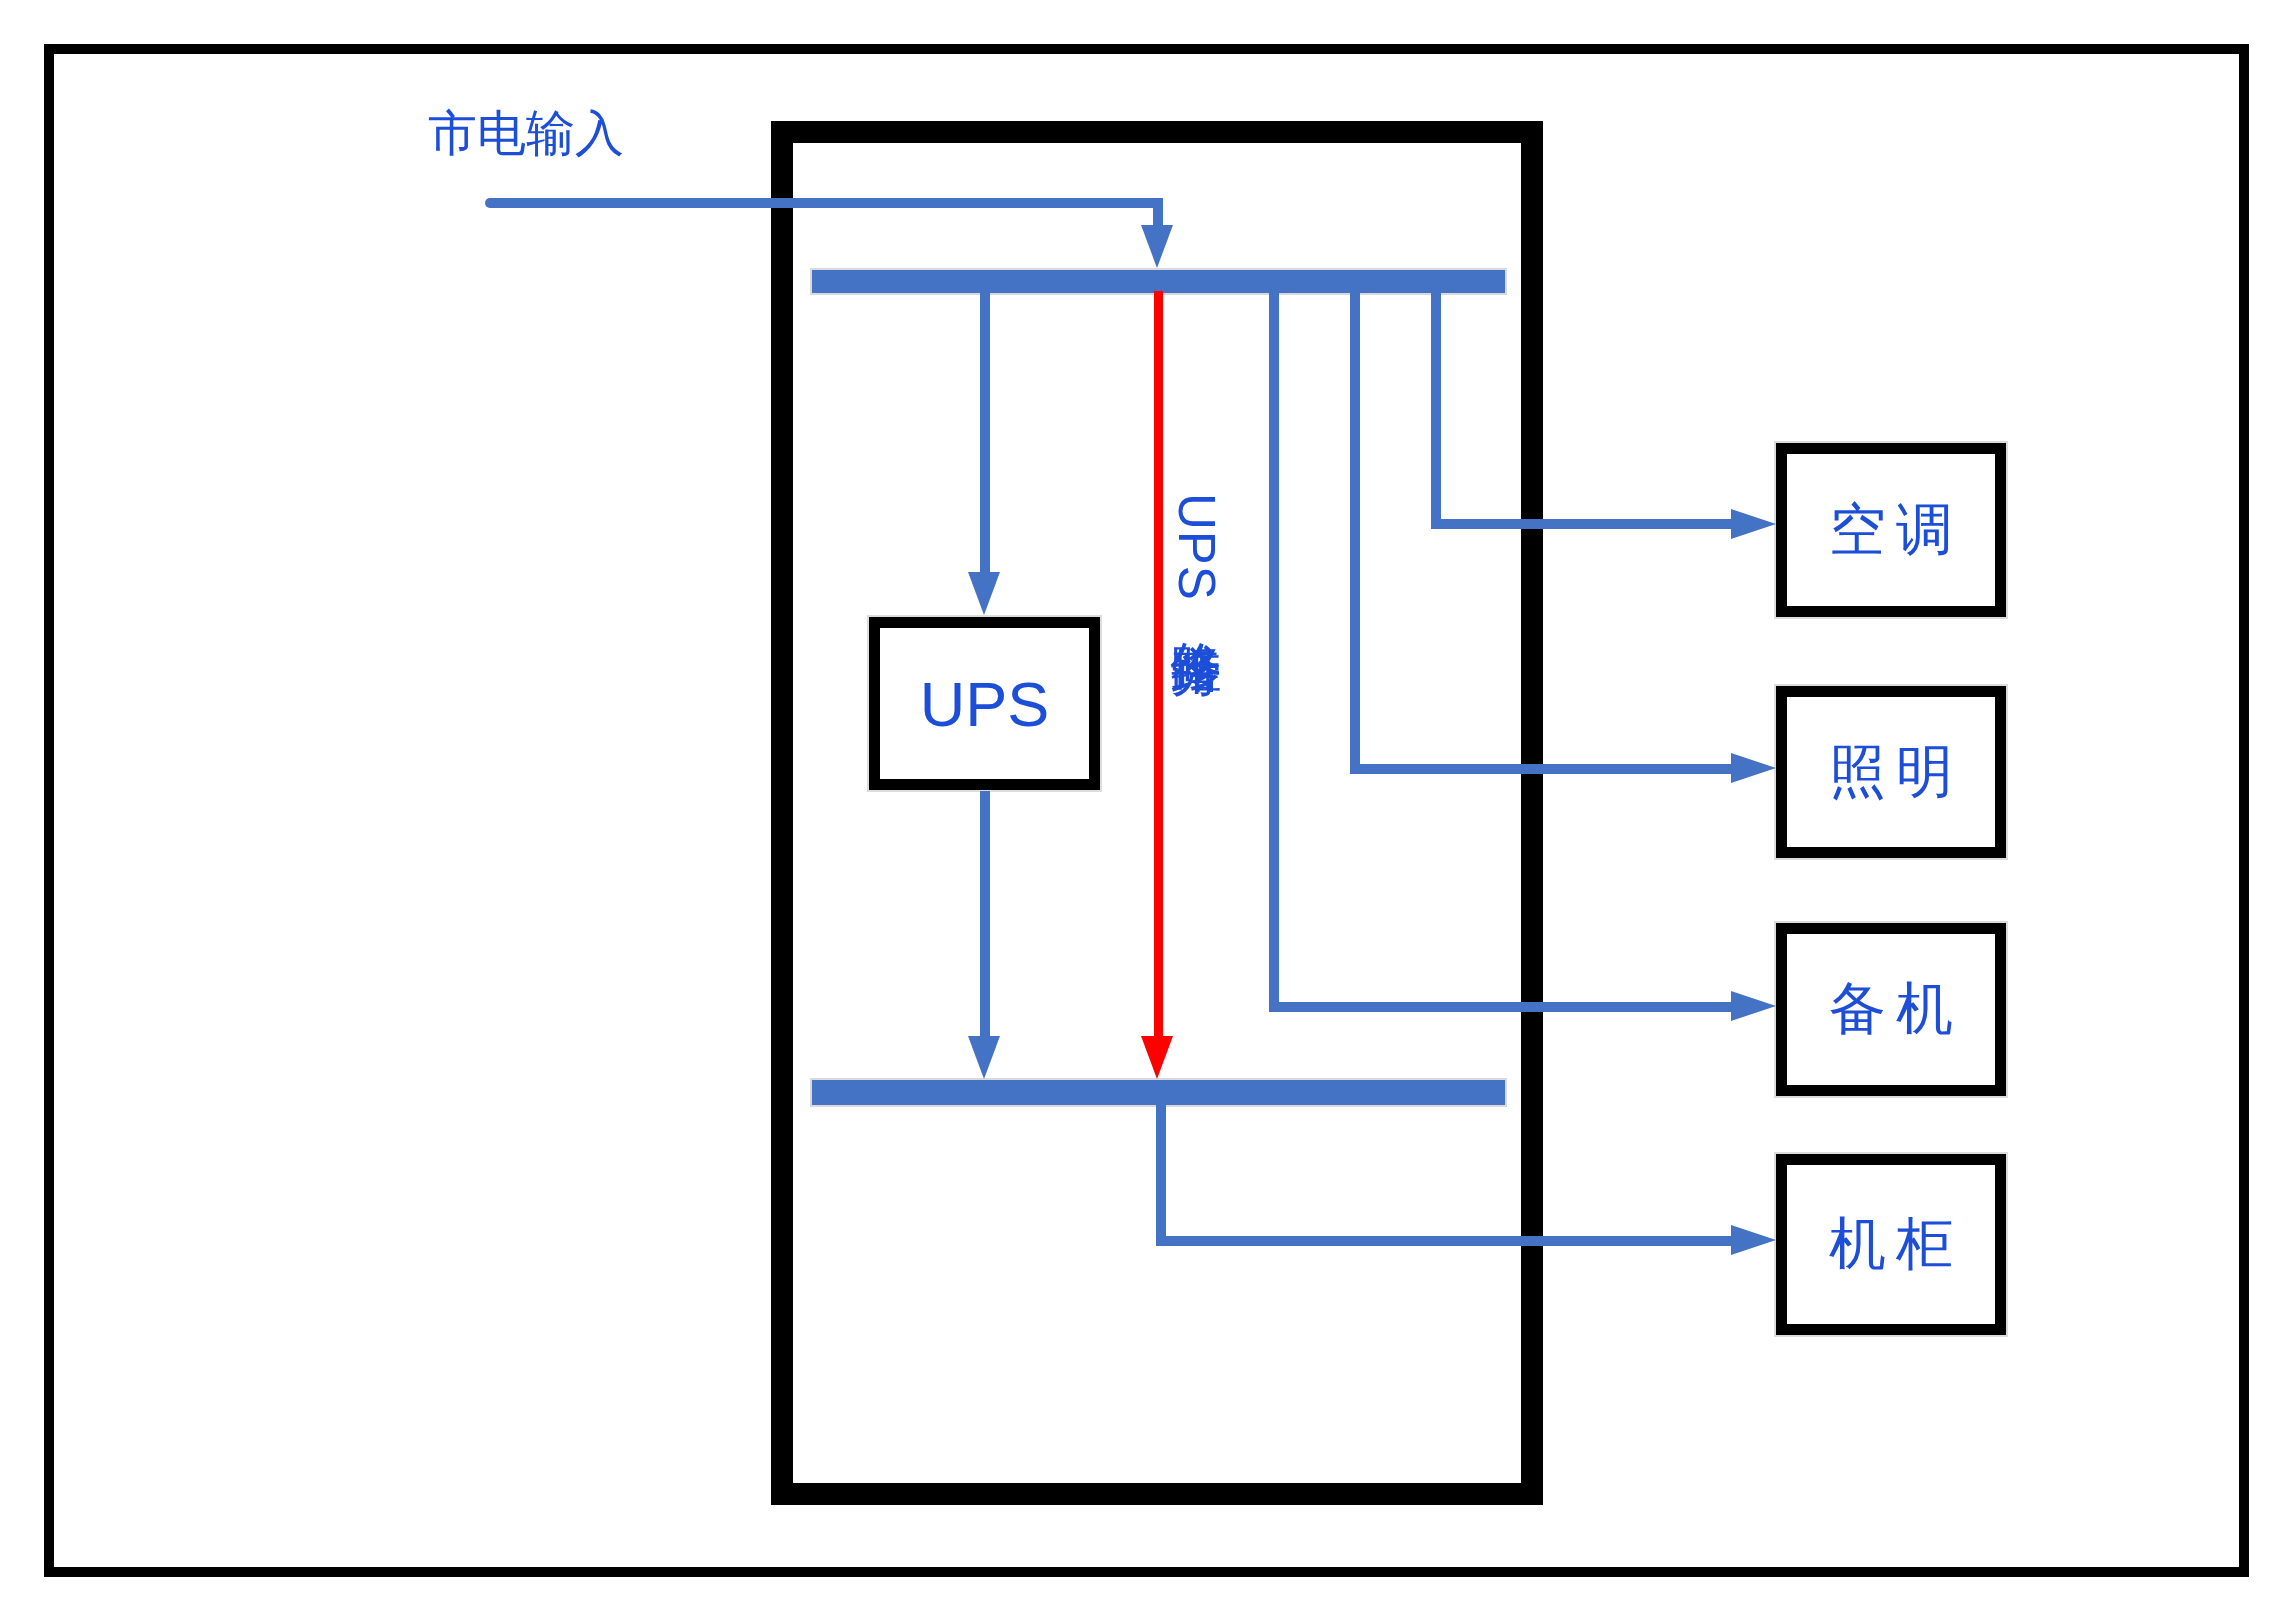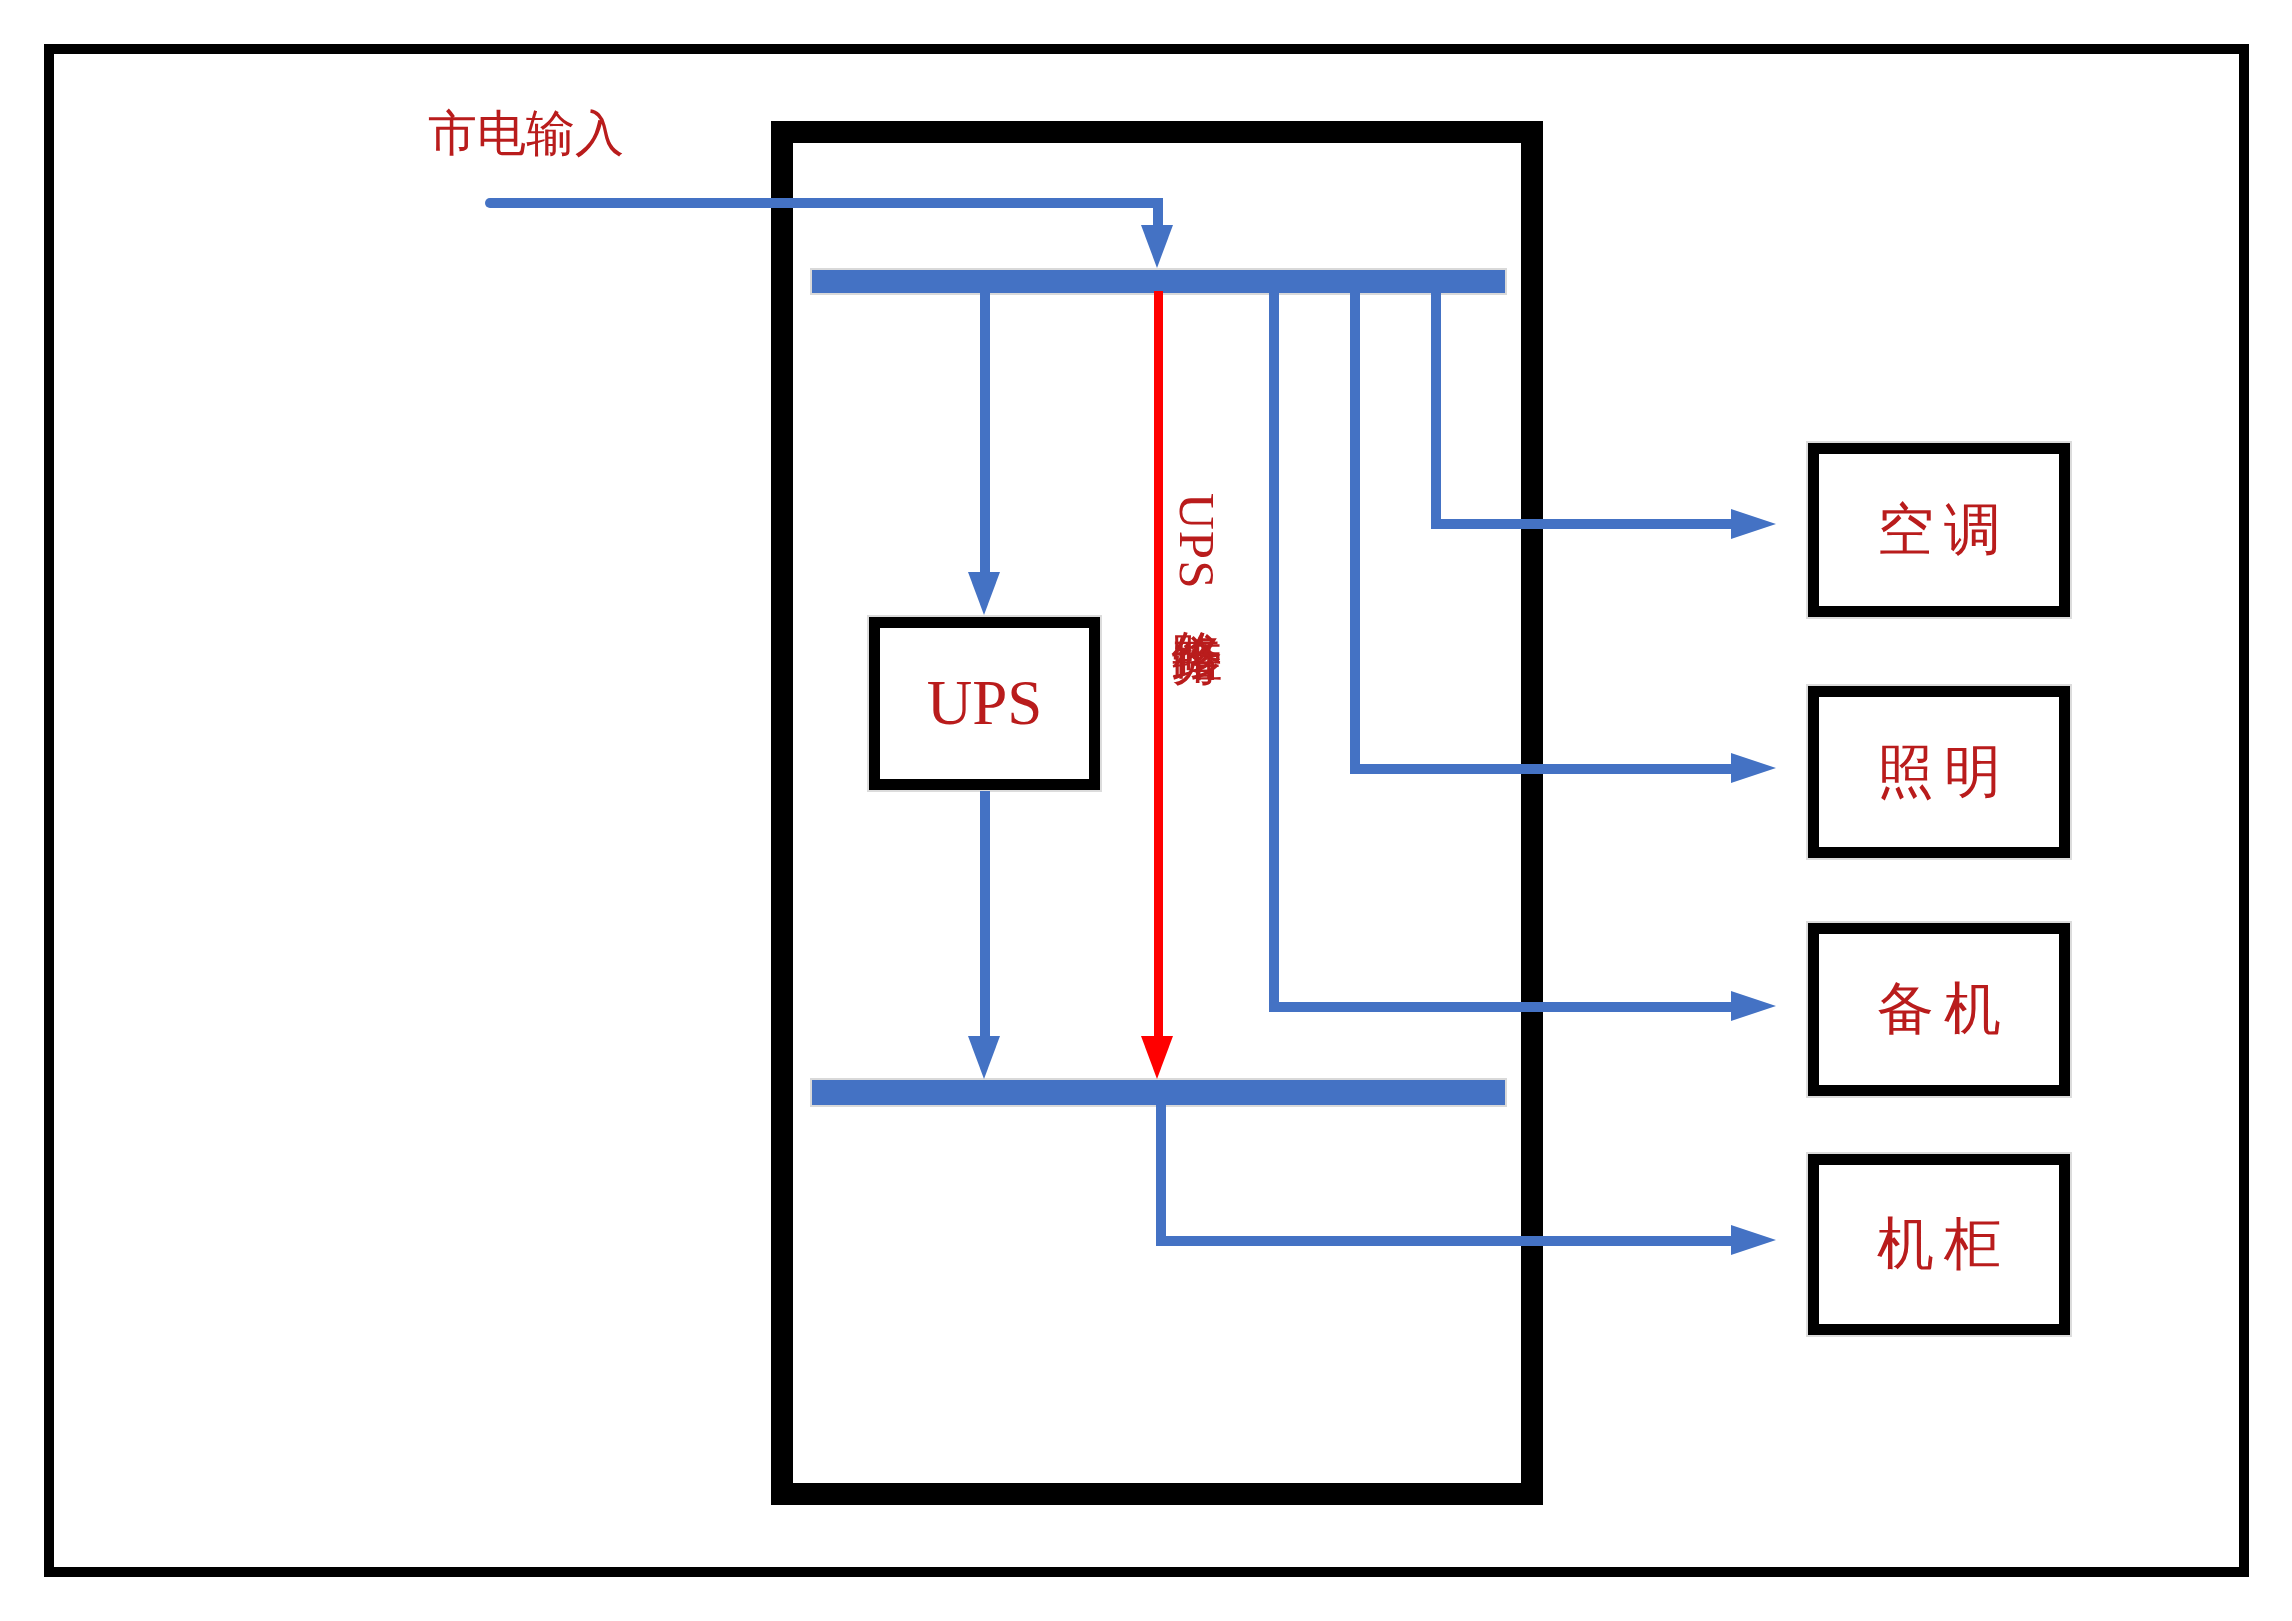--- a/index.html
+++ b/index.html
@@ -1,18 +1,18 @@
 <!DOCTYPE html>
 <html><head>
 <meta charset="utf-8">
 <style>
   html,body{margin:0;padding:0;background:#fff;}
   #canvas{
     position:relative;width:2293px;height:1621px;background:#ffffff;
-    font-family:Liberation Serif, serif;color:#b91c1c;overflow:hidden;
+    font-family:Liberation Sans, sans-serif;color:#1d4ed8;overflow:hidden;
   }
   
   .outer-frame{position:absolute;left:44px;top:44px;width:2205px;height:1533px;
     border:10.8px solid #000;box-sizing:border-box;z-index:0;}
   
   .cabinet{position:absolute;left:771px;top:121px;width:772px;height:1384px;
     border:22.5px solid #000;box-sizing:border-box;background:#fff;z-index:1;}
   
   .busbar{position:absolute;left:812px;width:693px;background:#4472C4;
     outline:2px solid #d9d9d9;z-index:3;}
@@ -31,24 +31,24 @@
     border-left:45px solid #4472C4;}
   
   .mains-label{position:absolute;left:428px;top:108px;font-size:49px;line-height:1.05;
     white-space:nowrap;z-index:4;}
   .bypass-label{position:absolute;left:1168px;top:493px;font-size:51px;line-height:1.12;
     writing-mode:vertical-rl;text-orientation:mixed;letter-spacing:1px;z-index:4;}
   
   .ups-box{position:absolute;left:869px;top:617px;width:231px;height:173px;
     border:11.8px solid #000;box-sizing:border-box;background:#fff;outline:2px solid #dcdcdc;
     display:flex;align-items:center;justify-content:center;font-size:63px;z-index:2;}
-  .load-box{position:absolute;left:1776px;width:262px;border:11.8px solid #000;
+  .load-box{position:absolute;left:1776px;width:230px;border:11.8px solid #000;
     box-sizing:border-box;background:#fff;outline:2px solid #dcdcdc;
     display:flex;align-items:center;justify-content:center;font-size:57px;
-    letter-spacing:9.8px;text-indent:9.8px;white-space:nowrap;z-index:2;margin-left:32px;}
+    letter-spacing:9.8px;text-indent:9.8px;white-space:nowrap;z-index:2;}
   .load-box.aircon{top:443px;height:174px;}
   .load-box.lighting{top:686px;height:172px;text-align:center;}
   .load-box.standby{top:923px;height:173px;}
   .load-box.rack{top:1154px;height:181px;}
 </style>
 </head>
 <body>
 
 <div id="canvas">
 

